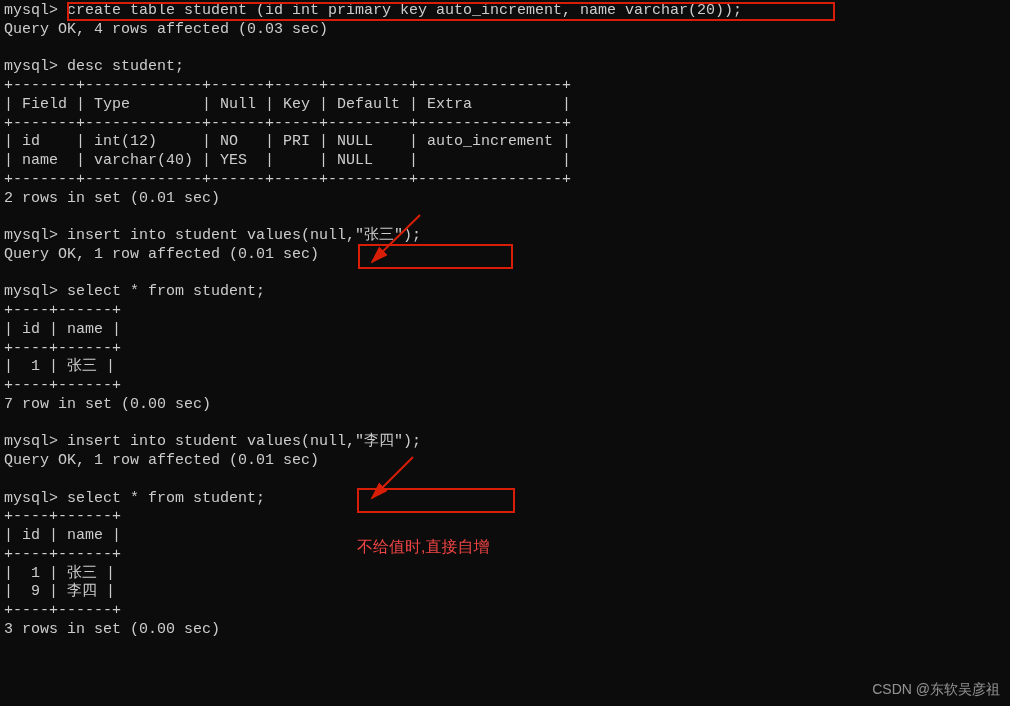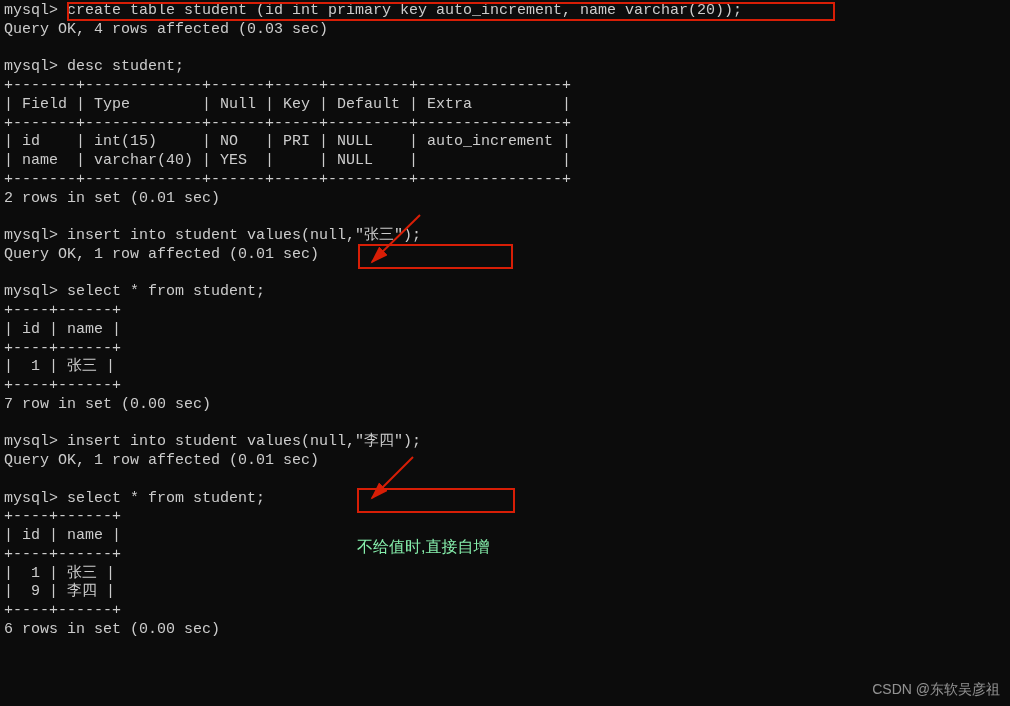--- a/index.html
+++ b/index.html
@@ -24,21 +24,21 @@
       border: 2px solid #d81e06;
       pointer-events: none;
       background: transparent;
     }
     .arrow {
       position: absolute;
       pointer-events: none;
     }
     .annotation {
       position: absolute;
-      color: #86efac;
+      color: #ef4444;
       font-family: 'Microsoft YaHei', sans-serif;
       font-size: 16px;
       pointer-events: none;
     }
     .watermark {
       position: absolute;
       right: 10px;
       bottom: 8px;
       color: rgba(255,255,255,0.55);
       font-family: 'Microsoft YaHei', sans-serif;
@@ -49,21 +49,21 @@
 </head>
 <body>
 
 <pre><span>mysql&gt; create table student (id int primary key auto_increment, name varchar(20));</span>
 <span>Query OK, 4 rows affected (0.03 sec)</span>
 <span></span>
 <span>mysql&gt; desc student;</span>
 <span>+-------+-------------+------+-----+---------+----------------+</span>
 <span>| Field | Type        | Null | Key | Default | Extra          |</span>
 <span>+-------+-------------+------+-----+---------+----------------+</span>
-<span>| id    | int(15)     | NO   | PRI | NULL    | auto_increment |</span>
+<span>| id    | int(12)     | NO   | PRI | NULL    | auto_increment |</span>
 <span>| name  | varchar(40) | YES  |     | NULL    |                |</span>
 <span>+-------+-------------+------+-----+---------+----------------+</span>
 <span>2 rows in set (0.01 sec)</span>
 <span></span>
 <span>mysql&gt; insert into student values(null,"张三");</span>
 <span>Query OK, 1 row affected (0.01 sec)</span>
 <span></span>
 <span>mysql&gt; select * from student;</span>
 <span>+----+------+</span>
 <span>| id | name |</span>
@@ -75,21 +75,21 @@
 <span>mysql&gt; insert into student values(null,"李四");</span>
 <span>Query OK, 1 row affected (0.01 sec)</span>
 <span></span>
 <span>mysql&gt; select * from student;</span>
 <span>+----+------+</span>
 <span>| id | name |</span>
 <span>+----+------+</span>
 <span>|  1 | 张三 |</span>
 <span>|  9 | 李四 |</span>
 <span>+----+------+</span>
-<span>6 rows in set (0.00 sec)</span>
+<span>3 rows in set (0.00 sec)</span>
 </pre>
 
 <div class="box-red" style="left:67px;top:2px;width:768px;height:19px;"></div>
 <div class="box-red" style="left:358px;top:244px;width:155px;height:25px;"></div>
 <div class="box-red" style="left:357px;top:488px;width:158px;height:25px;"></div>
 
 <svg class="arrow" style="left:0;top:0;width:1010px;height:706px;" viewBox="0 0 1010 706">
   <defs>
     <marker id="ah" markerWidth="10" markerHeight="10" refX="8" refY="3" orient="auto">
       <path d="M0,0 L9,3 L0,6 Z" fill="#d81e06"></path>

